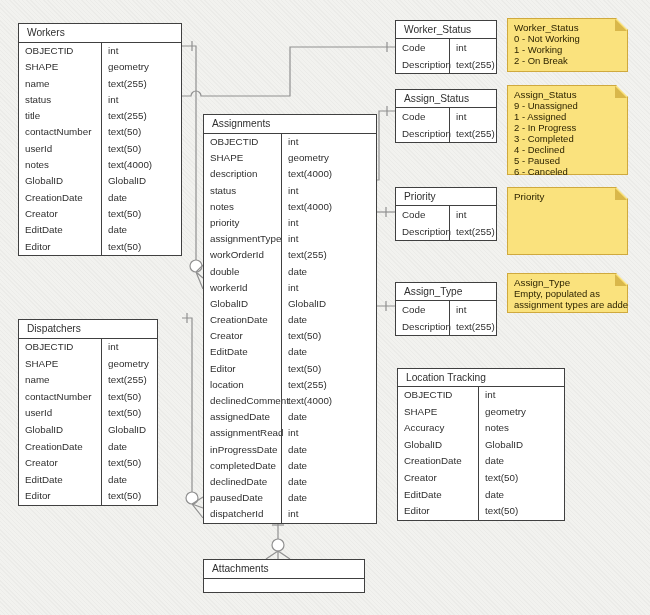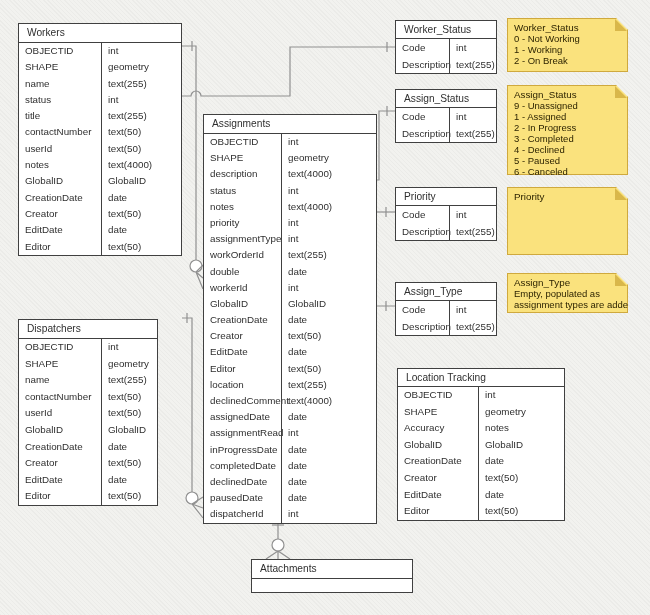--- a/index.html
+++ b/index.html
@@ -393,21 +393,21 @@
           <span class="f-name">EditDate</span>
           <span class="f-type">date</span>
         </div>
         <div class="f-row">
           <span class="f-name">Editor</span>
           <span class="f-type">text(50)</span>
         </div>
       </div>
   </div>
 
-  <div class="entity" style="left:203px;top:559px;width:162px;margin-left:48px;--headh:18px;">
+  <div class="entity" style="left:203px;top:559px;width:162px;--headh:18px;">
     <div class="e-header">Attachments</div>
     <div class="empty-row"></div>
   </div>
 
   <div class="note" style="left:507px;top:18px;width:121px;height:54px;">
     <div class="fold"></div>
     <div class="n-title">Worker_Status</div>
     <div class="n-lines">
         <div class="n-line">0 - Not Working</div>
         <div class="n-line">1 - Working</div>

